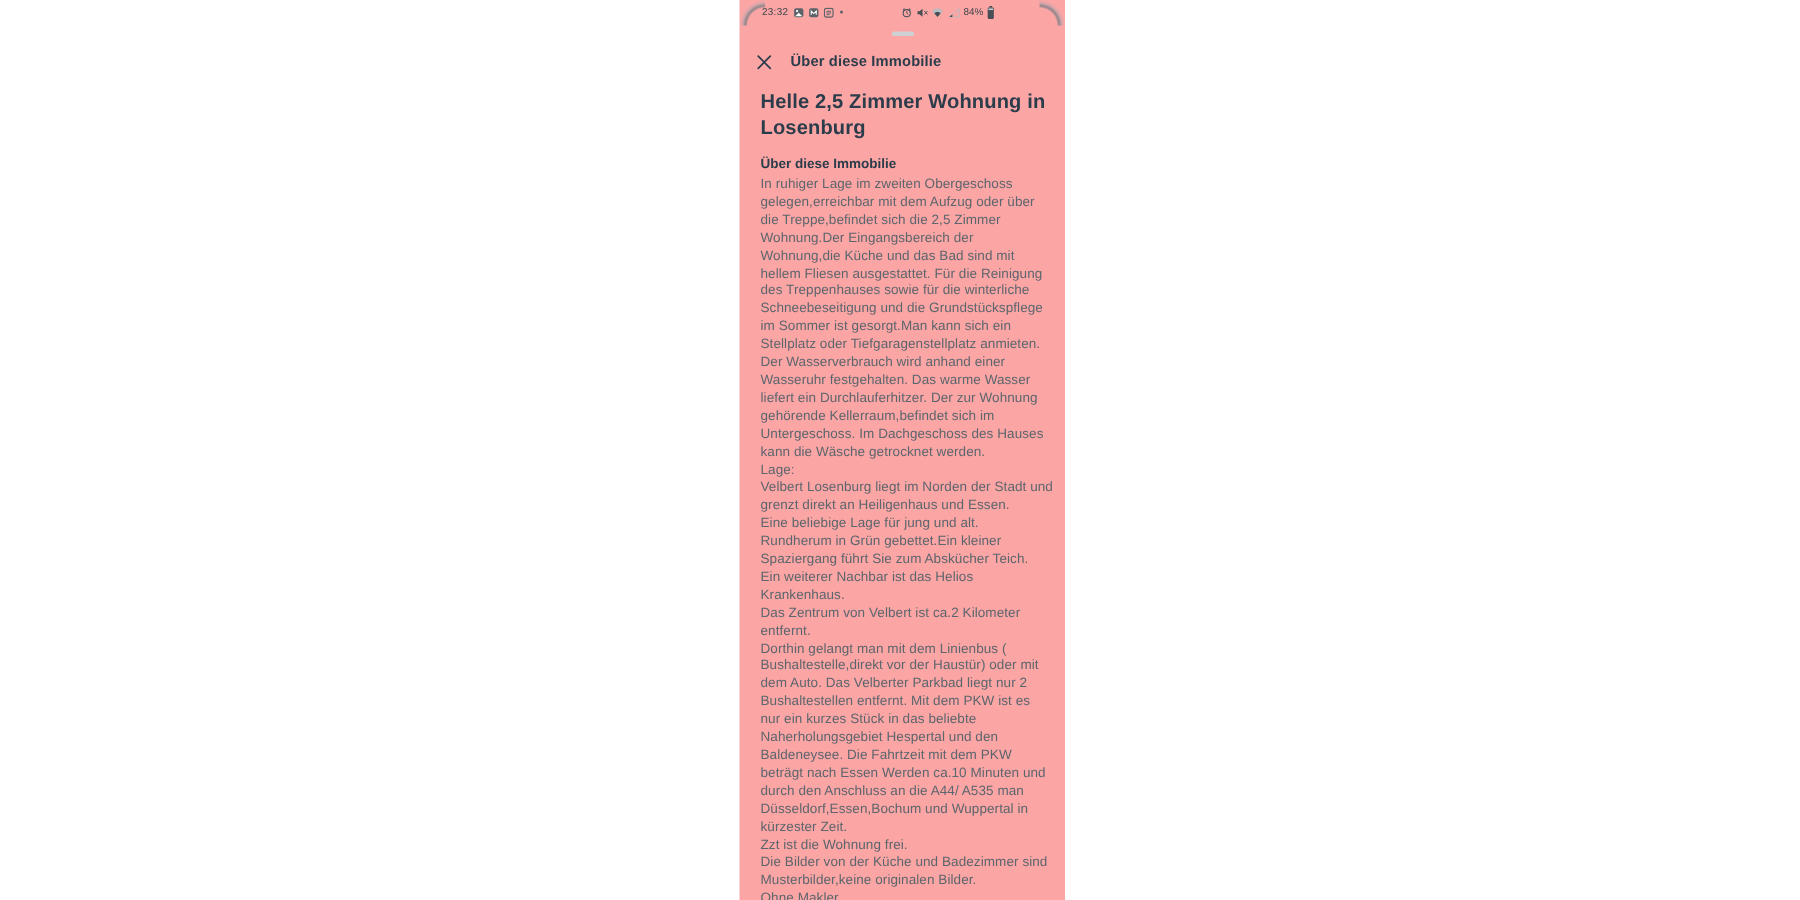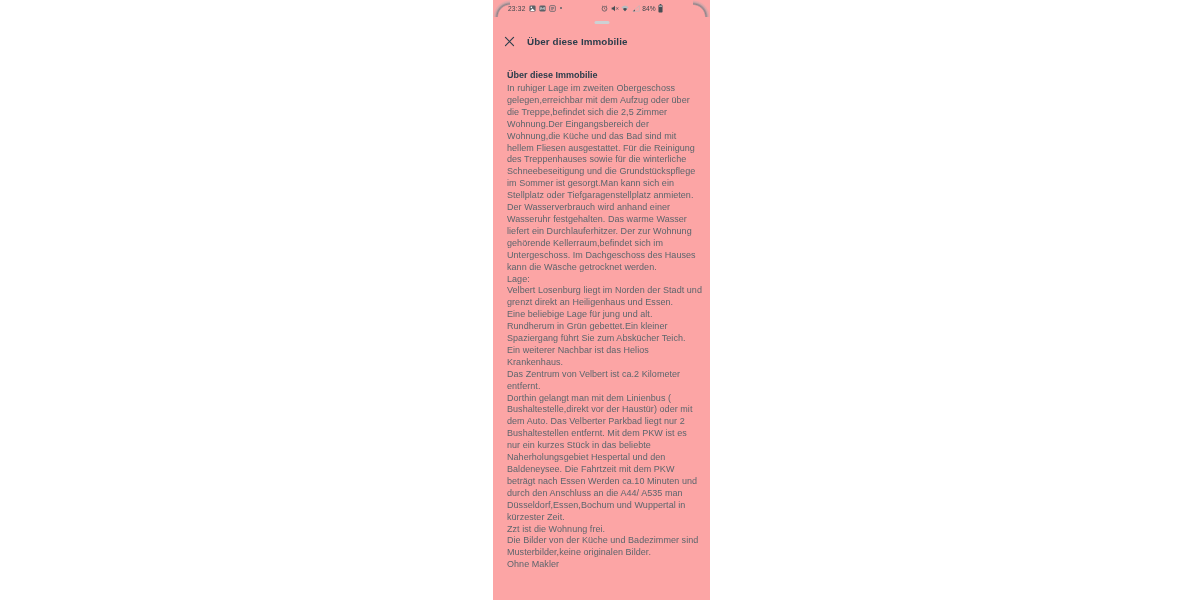--- a/index.html
+++ b/index.html
@@ -124,20 +124,21 @@
   <div class="sheet-header">
     <span class="close-btn">
       <svg width="11" height="11" viewBox="0 0 12 12">
           <path d="M1.6 1.6l8.8 8.8M10.4 1.6l-8.8 8.8" stroke="#2b3d4b" stroke-width="1.25" stroke-linecap="round"></path>
         </svg>
     </span>
     <span class="sheet-title">Über diese Immobilie</span>
   </div>
 
   <div class="content">
+    <div class="listing-heading">Helle 2,5 Zimmer Wohnung in Losenburg</div>
     <div class="section-label">Über diese Immobilie</div>
     <div class="description">In ruhiger Lage im zweiten Obergeschoss gelegen,erreichbar mit dem Aufzug oder über die Treppe,befindet sich die 2,5 Zimmer Wohnung.Der Eingangsbereich der Wohnung,die Küche und das Bad sind mit hellem Fliesen ausgestattet. Für die Reinigung des Treppenhauses sowie für die winterliche Schneebeseitigung und die Grundstückspflege im Sommer ist gesorgt.Man kann sich ein Stellplatz oder Tiefgaragenstellplatz anmieten. Der Wasserverbrauch wird anhand einer Wasseruhr festgehalten. Das warme Wasser liefert ein Durchlauferhitzer. Der zur Wohnung gehörende Kellerraum,befindet sich im Untergeschoss. Im Dachgeschoss des Hauses kann die Wäsche getrocknet werden.
 Lage:
 Velbert Losenburg liegt im Norden der Stadt und grenzt direkt an Heiligenhaus und Essen.
 Eine beliebige Lage für jung und alt.
 Rundherum in Grün gebettet.Ein kleiner Spaziergang führt Sie zum Abskücher Teich.
 Ein weiterer Nachbar ist das Helios Krankenhaus.
 Das Zentrum von Velbert ist ca.2 Kilometer entfernt.
 Dorthin gelangt man mit dem Linienbus ( Bushaltestelle,direkt vor der Haustür) oder mit dem Auto. Das Velberter Parkbad liegt nur 2 Bushaltestellen entfernt. Mit dem PKW ist es nur ein kurzes Stück in das beliebte Naherholungsgebiet Hespertal und den Baldeneysee. Die Fahrtzeit mit dem PKW beträgt nach Essen Werden ca.10 Minuten und durch den Anschluss an die A44/ A535 man Düsseldorf,Essen,Bochum und Wuppertal in kürzester Zeit.
 Zzt ist die Wohnung frei.

